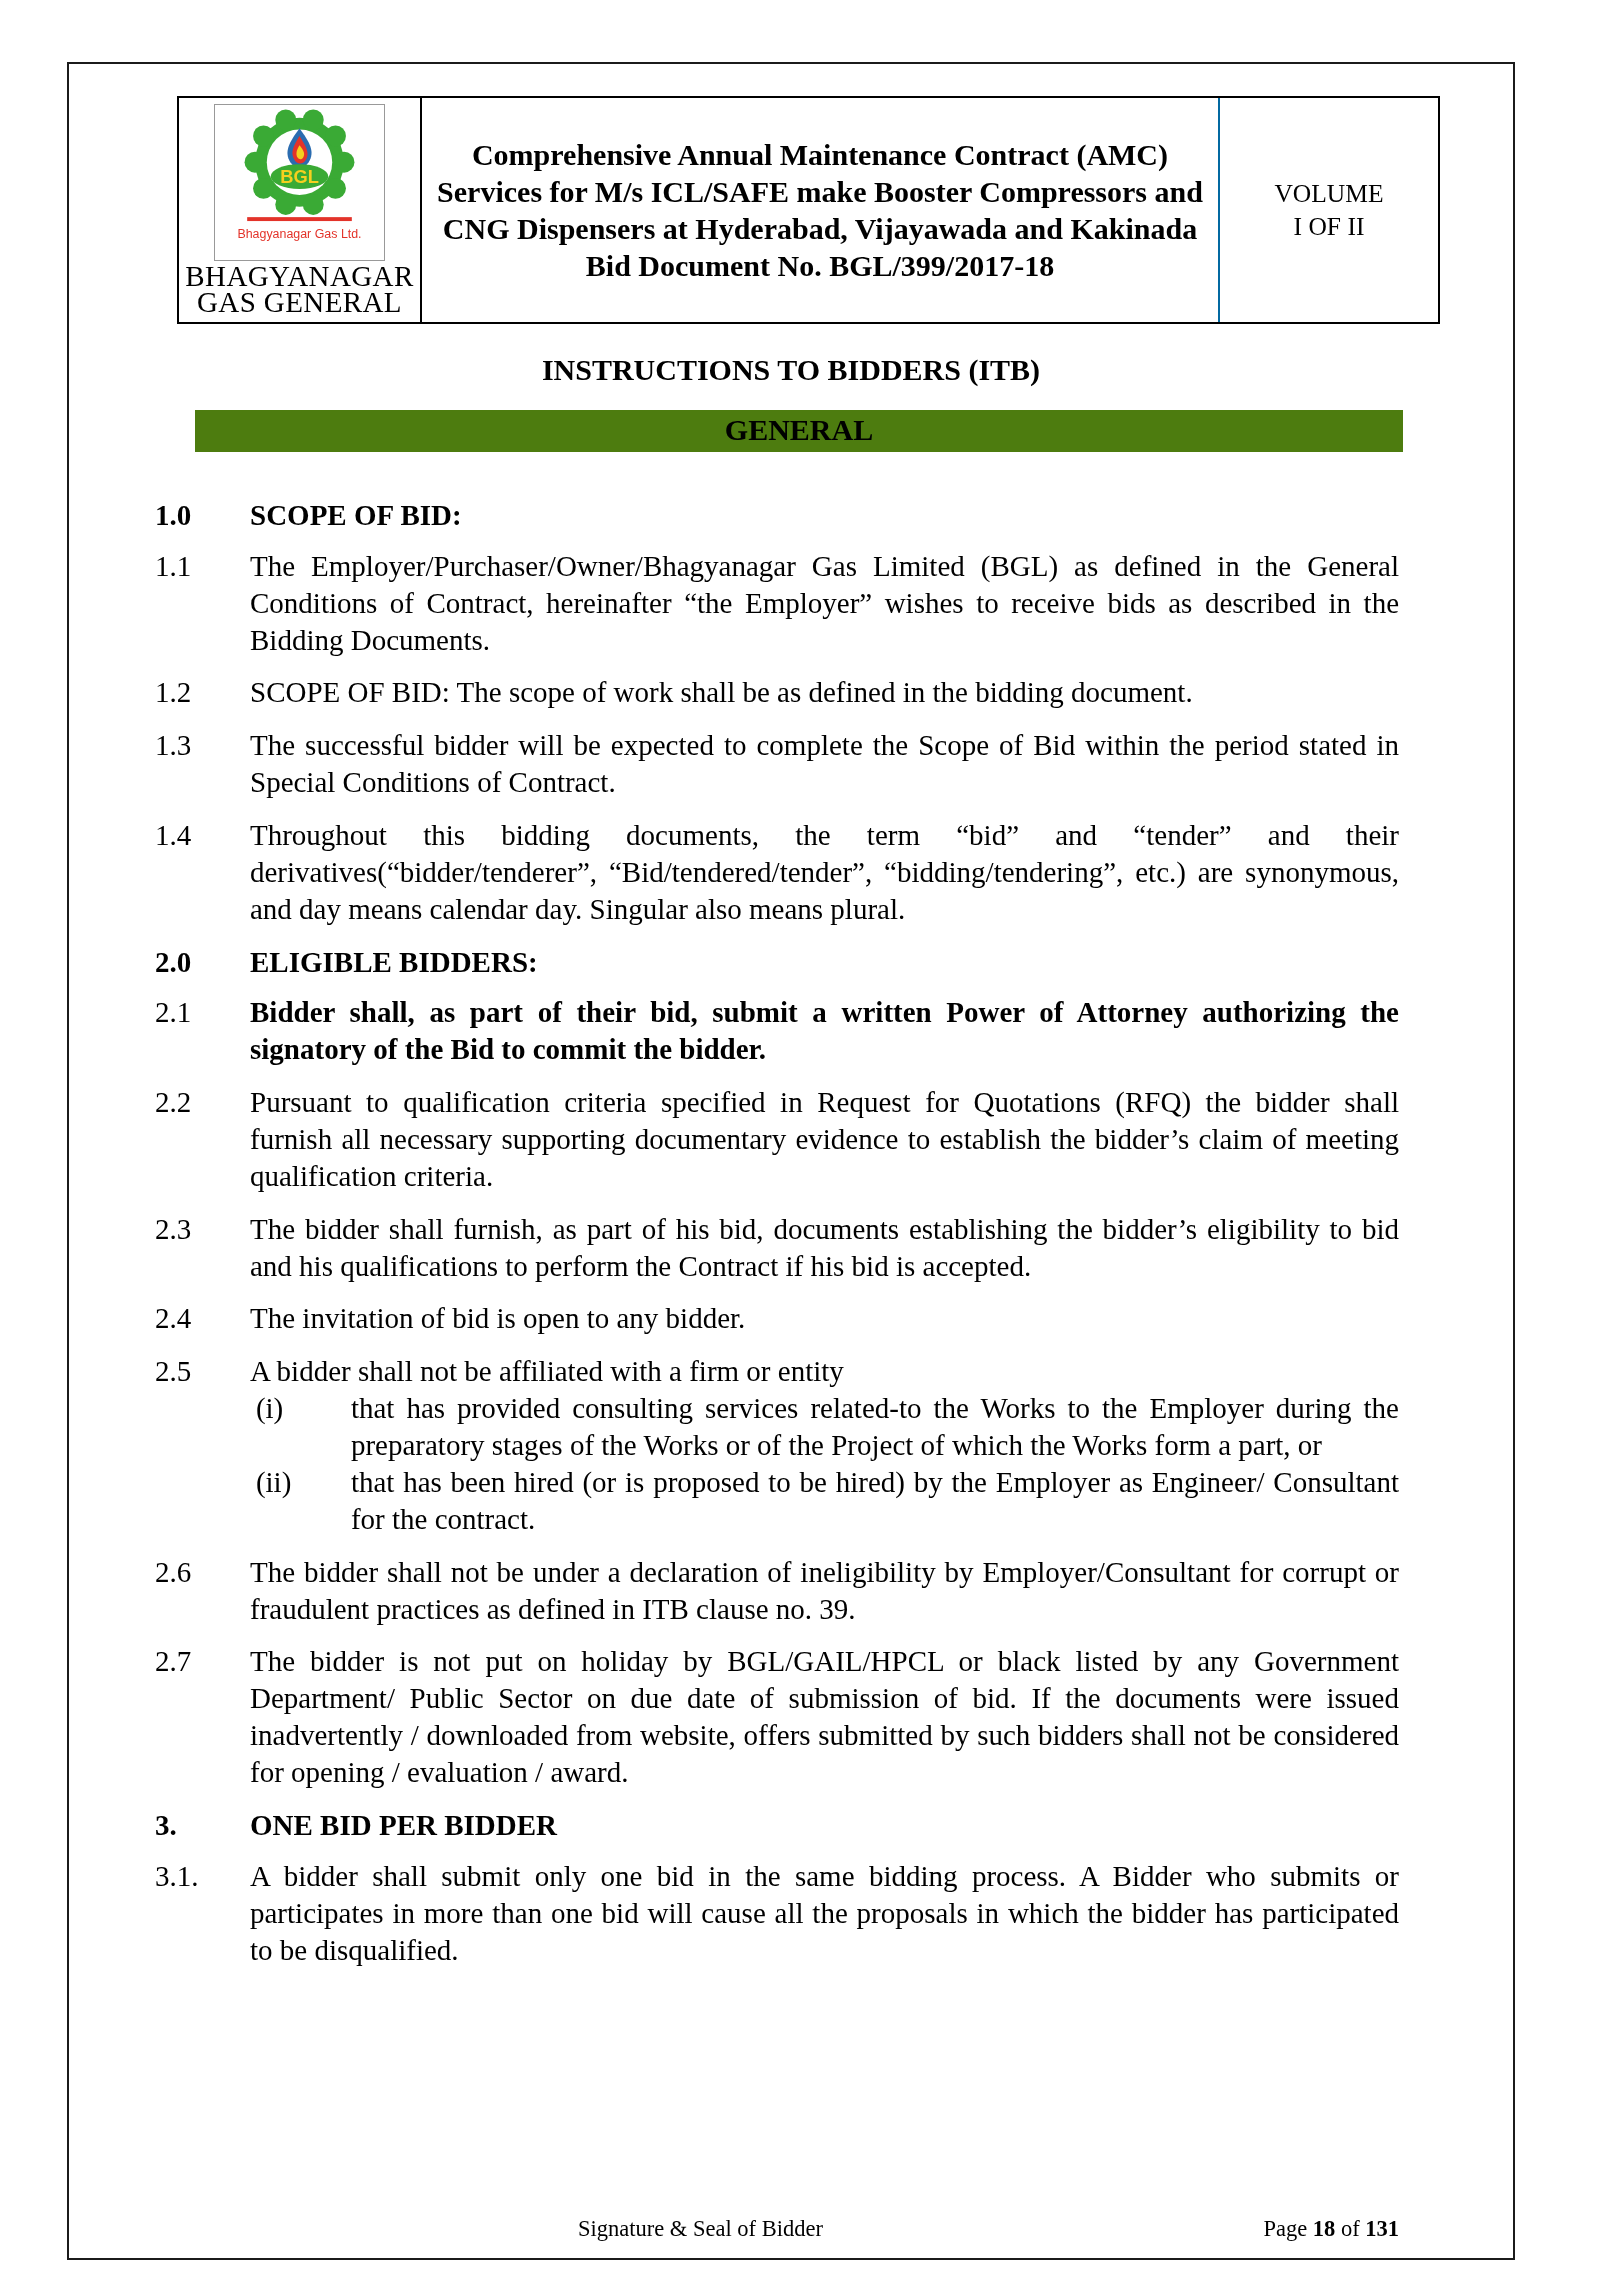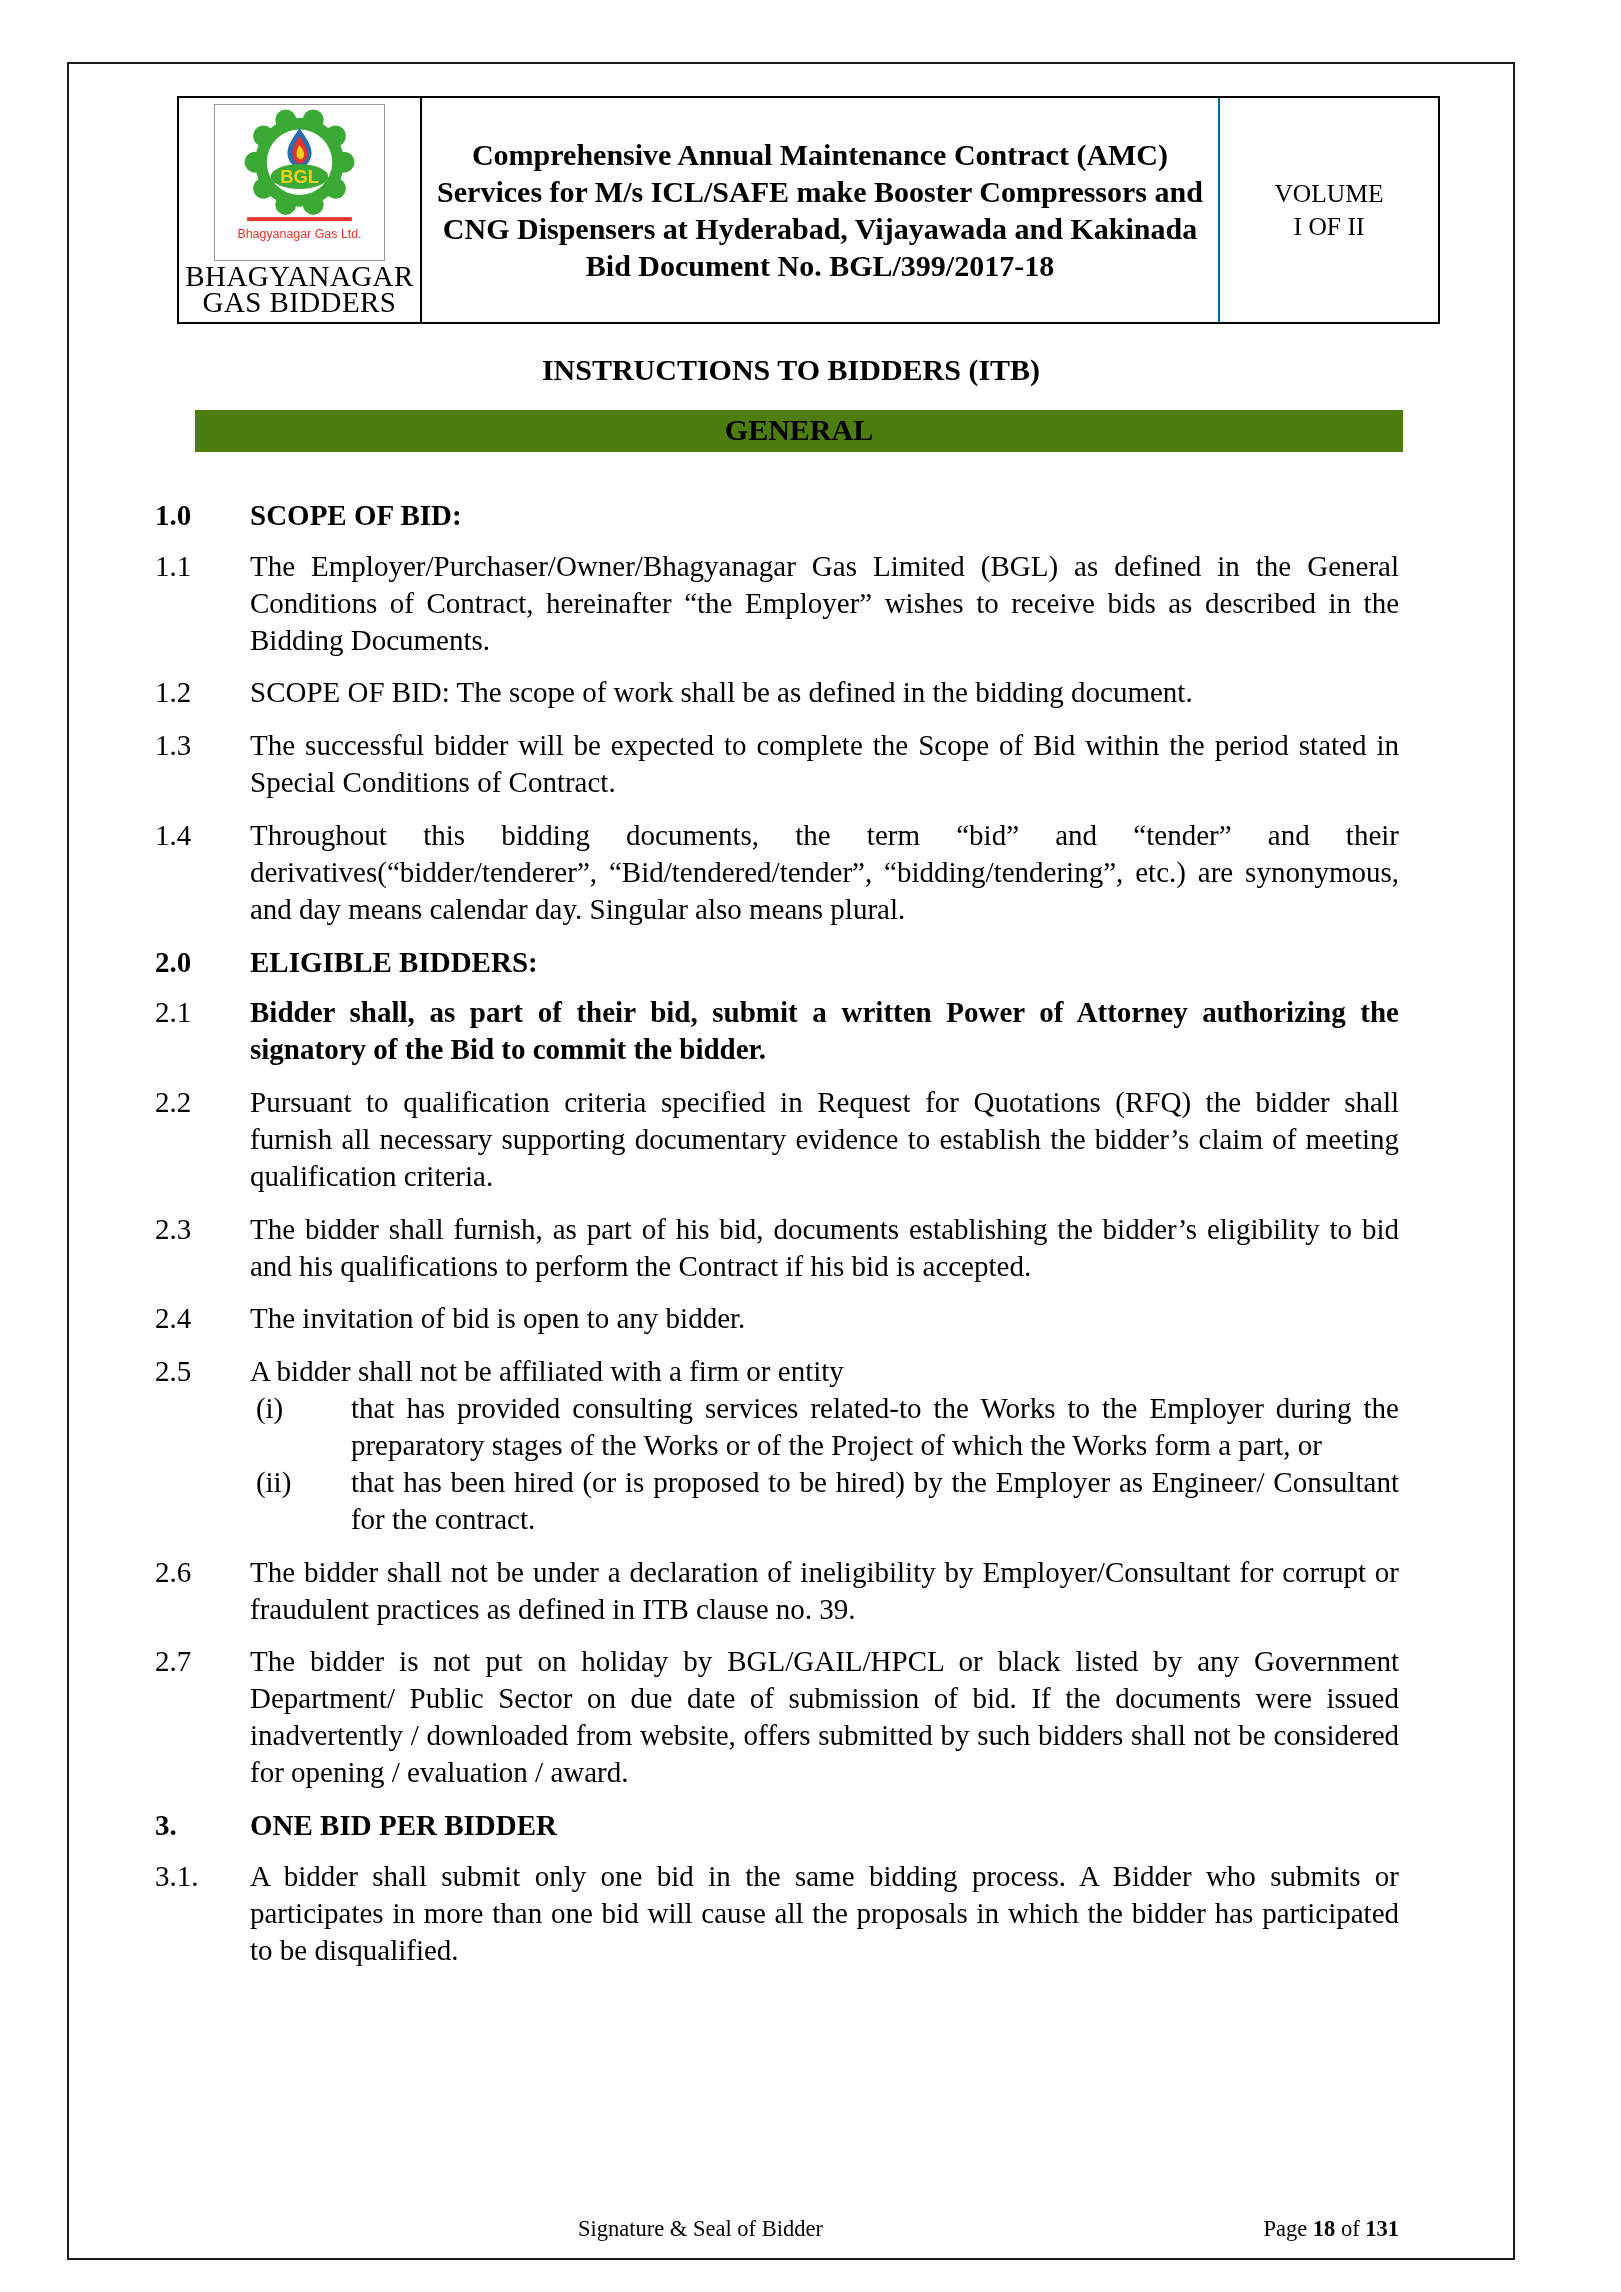--- a/index.html
+++ b/index.html
@@ -103,21 +103,21 @@
             </g>
             <ellipse cx="60" cy="53" rx="22" ry="9.5" fill="#3aaa35"></ellipse>
             <text x="60" y="58" text-anchor="middle" font-size="14" font-weight="bold" fill="#f6d01f">BGL</text>
           </g>
           <rect x="20" y="84" width="80" height="3" fill="#e3332a"></rect>
           <text x="60" y="100" text-anchor="middle" font-size="9.5" fill="#e3332a">Bhagyanagar Gas Ltd.</text>
         </svg>
       </div>
       <div class="org-name">
         <div>BHAGYANAGAR</div>
-        <div>GAS BIDDERS</div>
+        <div>GAS GENERAL</div>
       </div>
     </div>
 
     <div class="title-cell">
       <div class="doc-title">Comprehensive Annual Maintenance Contract (AMC) Services for M/s ICL/SAFE make Booster Compressors and CNG Dispensers at Hyderabad, Vijayawada and Kakinada</div>
       <div class="doc-no">Bid Document No. BGL/399/2017-18</div>
     </div>
 
     <div class="volume-cell">
       <div>VOLUME</div>

